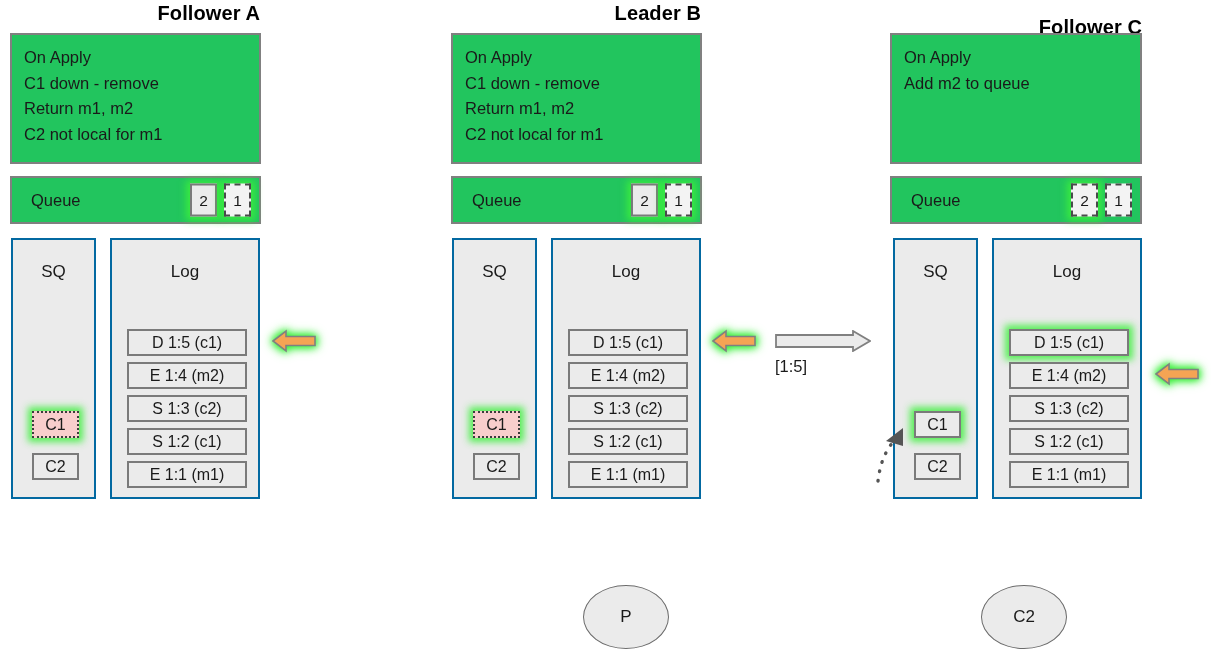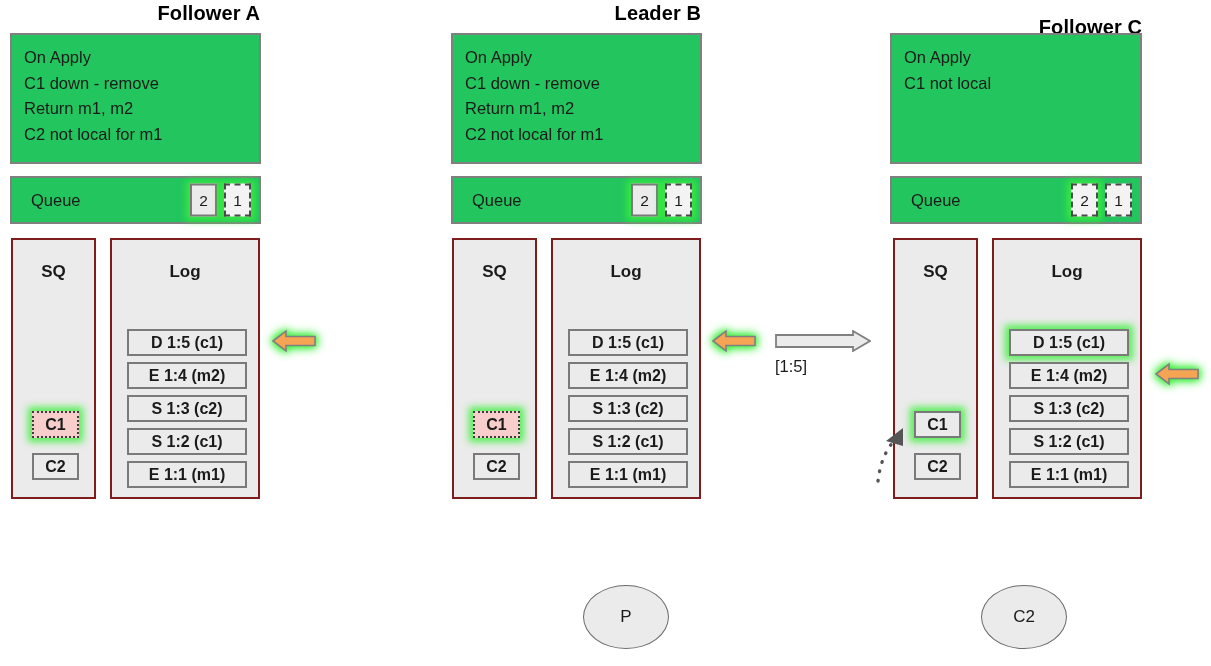--- a/index.html
+++ b/index.html
@@ -73,23 +73,22 @@
     justify-content: center;
     font-size: 15.5px;
   }
   .qcell.dashed { border-style: dashed; border-color: #4a4a4a; background: #f3f3f3; }
   .glow { box-shadow: 0 0 7px 4px rgba(60, 240, 60, .85); }
 
   
   .col-box {
     position: absolute;
     background: #ebebeb;
-    border: 2px solid #7f1d1d;
-    box-sizing: border-box;
-    font-weight: bold;
+    border: 2px solid #0369a1;
+    box-sizing: border-box;
   }
   .col-head {
     position: absolute;
     top: 22px;
     left: 0;
     right: 0;
     text-align: center;
     font-size: 17px;
   }
 
@@ -224,21 +223,21 @@
   <svg width="96" height="22" viewBox="0 0 96 22">
     <polygon points="1,5 78,5 78,1 95,11 78,21 78,17 1,17" fill="#ebebeb" stroke="#808080" stroke-width="1.8" stroke-linejoin="miter"></polygon>
   </svg>
 </div>
 <div class="transfer-label" style="left:775px; top:357px; width:96px;">[1:5]</div>
 
 <div class="node-title" style="left:890px; top:16px; width:252px;">Follower C</div>
 
 <div class="panel-box apply-box" style="left:890px; top:33px; width:252px; height:131px;">
   <div class="apply-line">On Apply</div>
-  <div class="apply-line it">C1 not local</div>
+  <div class="apply-line it">Add m2 to queue</div>
 </div>
 
 <div class="panel-box queue-box" style="left:890px; top:176px; width:252px; height:48px;">
   <div class="queue-label">Queue</div>
   <div class="queue-cells">
     <div class="qcell dashed glow">2</div>
     <div class="qcell dashed">1</div>
   </div>
 </div>
 

